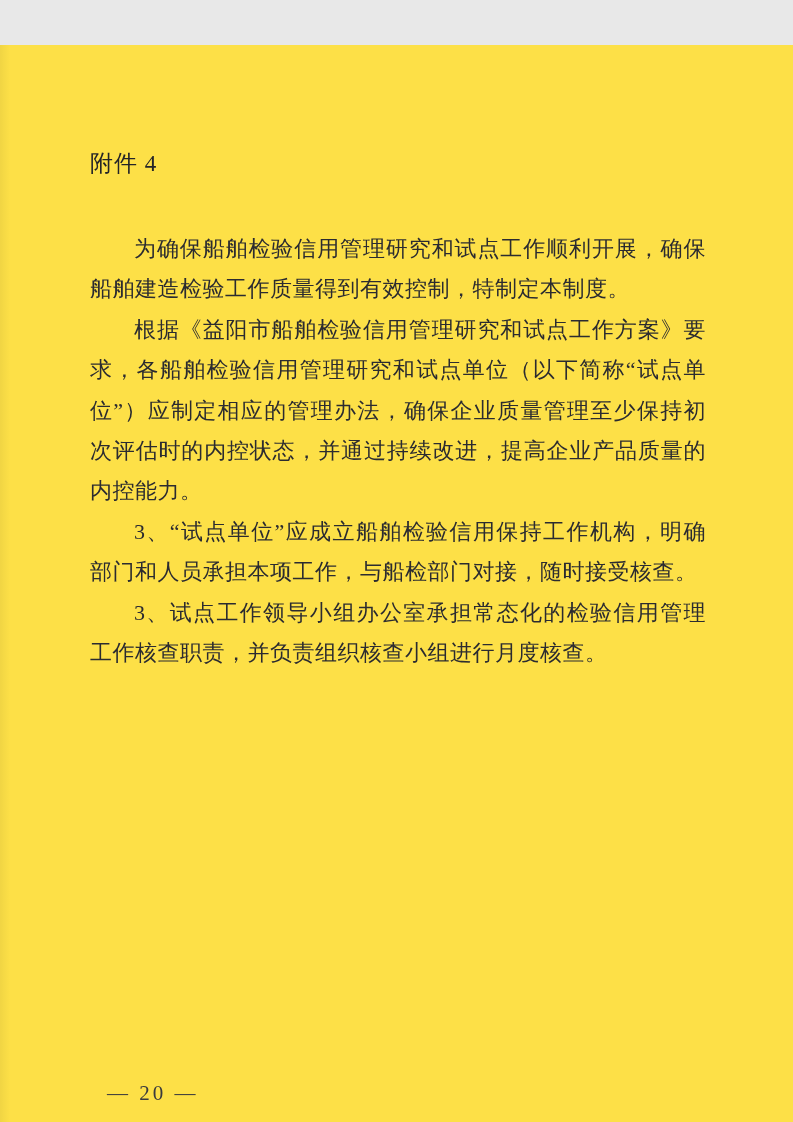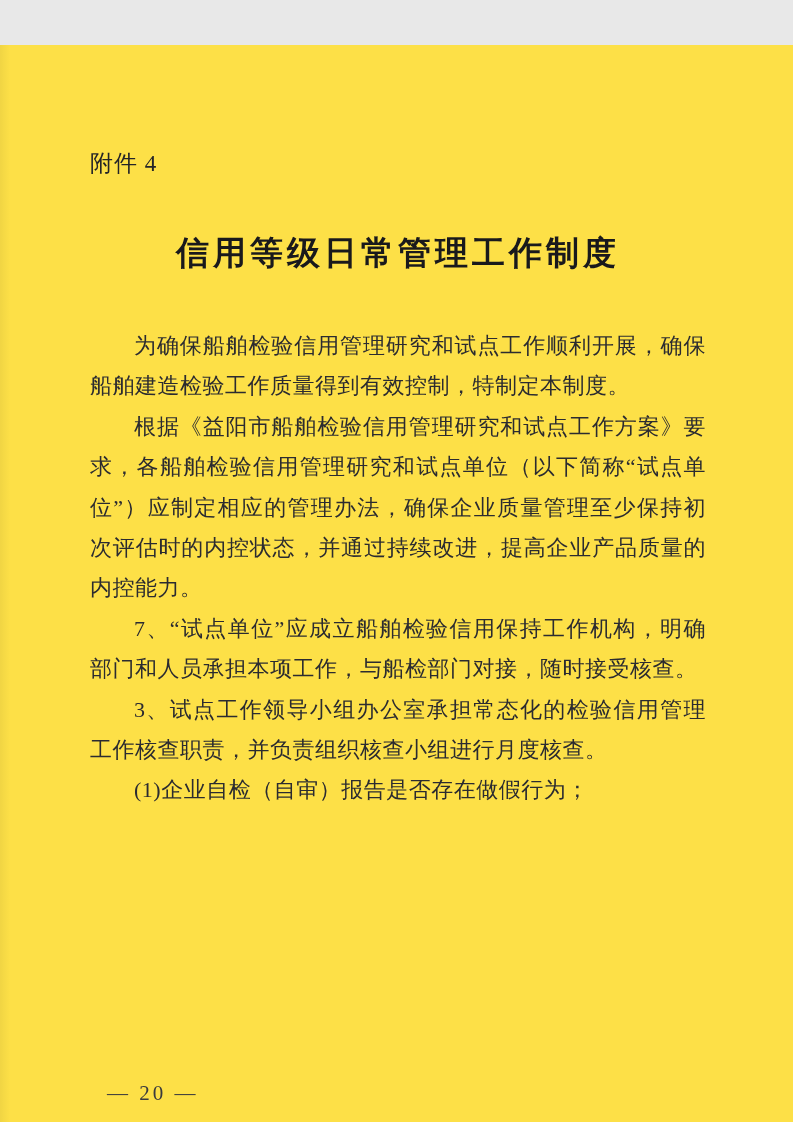--- a/index.html
+++ b/index.html
@@ -67,25 +67,23 @@
     color: #3a3a3e;
   }
 </style>
 </head>
 <body>
 
 <div class="page">
   <div class="content">
     <div class="attachment-label">附件 4</div>
 
-    <h1 class="doc-title">信用等级日常管理工作制度</h1>
 
     <div class="body-text">
       <p class="indent">为确保船舶检验信用管理研究和试点工作顺利开展，确保船舶建造检验工作质量得到有效控制，特制定本制度。</p>
       <p class="indent">根据《益阳市船舶检验信用管理研究和试点工作方案》要求，各船舶检验信用管理研究和试点单位（以下简称“试点单位”）应制定相应的管理办法，确保企业质量管理至少保持初次评估时的内控状态，并通过持续改进，提高企业产品质量的内控能力。</p>
-      <p class="indent">7、“试点单位”应成立船舶检验信用保持工作机构，明确部门和人员承担本项工作，与船检部门对接，随时接受核查。</p>
+      <p class="indent">3、“试点单位”应成立船舶检验信用保持工作机构，明确部门和人员承担本项工作，与船检部门对接，随时接受核查。</p>
       <p class="indent">3、试点工作领导小组办公室承担常态化的检验信用管理工作核查职责，并负责组织核查小组进行月度核查。</p>
-      <p class="indent">(1)企业自检（自审）报告是否存在做假行为；</p>
     </div>
   </div>
 
   <div class="page-number">— 20 —</div>
 </div>
 
 </body></html>

